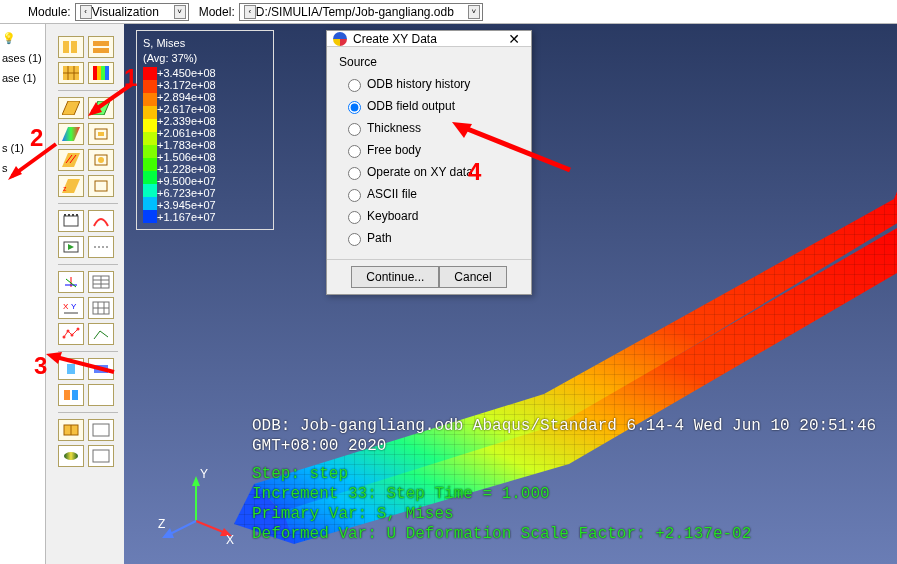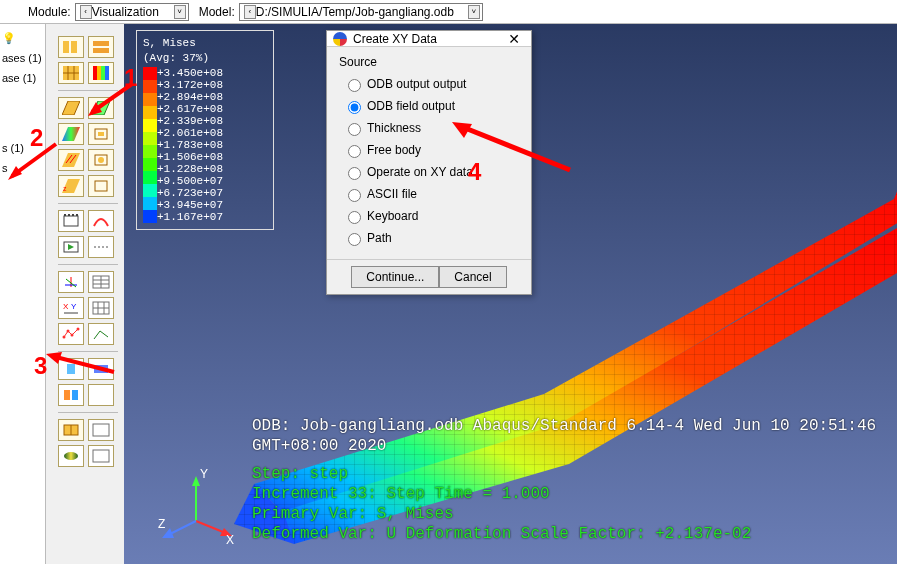--- a/index.html
+++ b/index.html
@@ -93,21 +93,21 @@
 
   
   .legend {
     position: absolute;
     top: 30px; left: 136px;
     width: 138px;
     background: transparent;
     border: 1px solid #ddd;
     padding: 6px 6px 6px 6px;
     color: #fff;
-    font-family: Liberation Mono, monospace;
+    font-family: Liberation Sans, sans-serif;
     font-size: 11px;
   }
   .legend .title { line-height: 1.2; margin-bottom: 2px; }
   .legend .scale { display:flex; }
   .legend .bar { width: 14px; display:flex; flex-direction:column; }
   .legend .bar div { flex:1; }
   .legend .vals { display:flex; flex-direction:column; }
   .legend .vals span { height:12px; line-height:12px; }
 
   
@@ -516,21 +516,21 @@
   <div class="dlg-titlebar">
     <div class="dlg-icon"></div>
     <div class="dlg-title">Create XY Data</div>
     <div class="dlg-close">✕</div>
   </div>
   <div class="dlg-body">
     <div class="grp-title">Source</div>
     <div id="opts">
         <div class="opt">
           <input type="radio" name="src" style="">
-          <span>ODB output output</span>
+          <span>ODB history history</span>
         </div>
         <div class="opt">
           <input type="radio" name="src" checked="" style="">
           <span>ODB field output</span>
         </div>
         <div class="opt">
           <input type="radio" name="src" style="">
           <span>Thickness</span>
         </div>
         <div class="opt">

